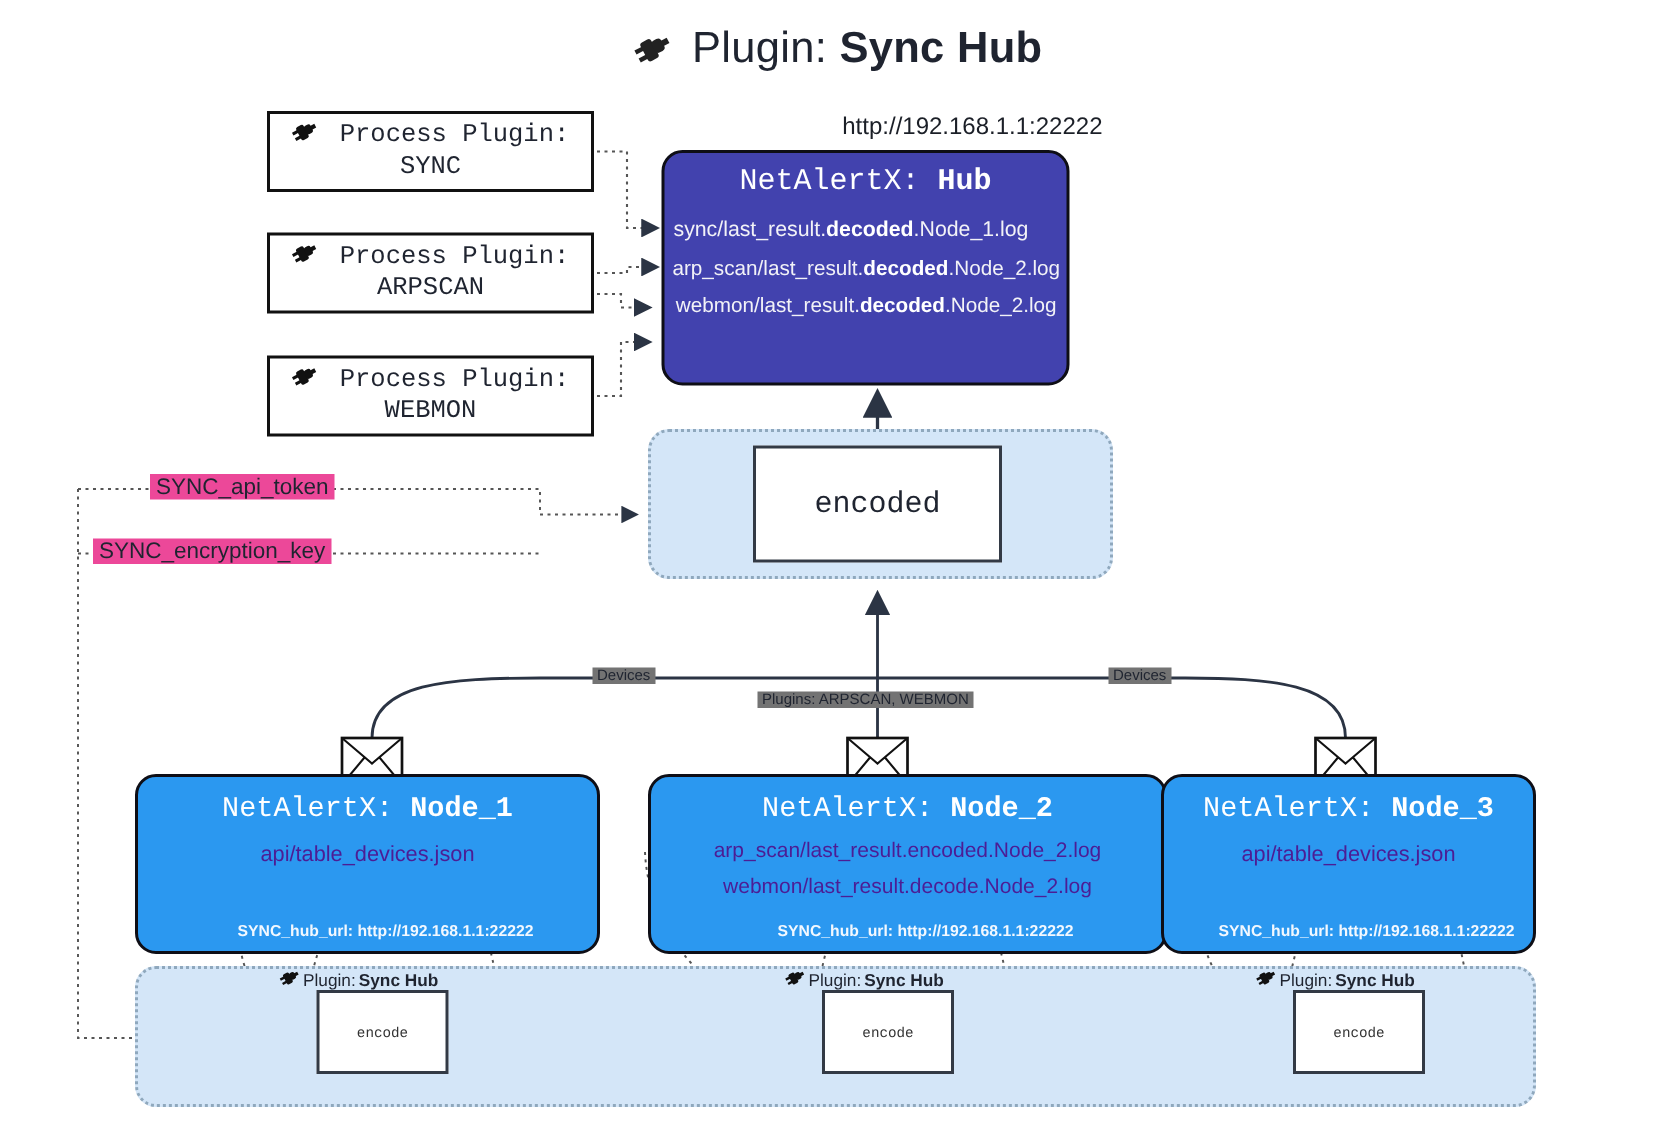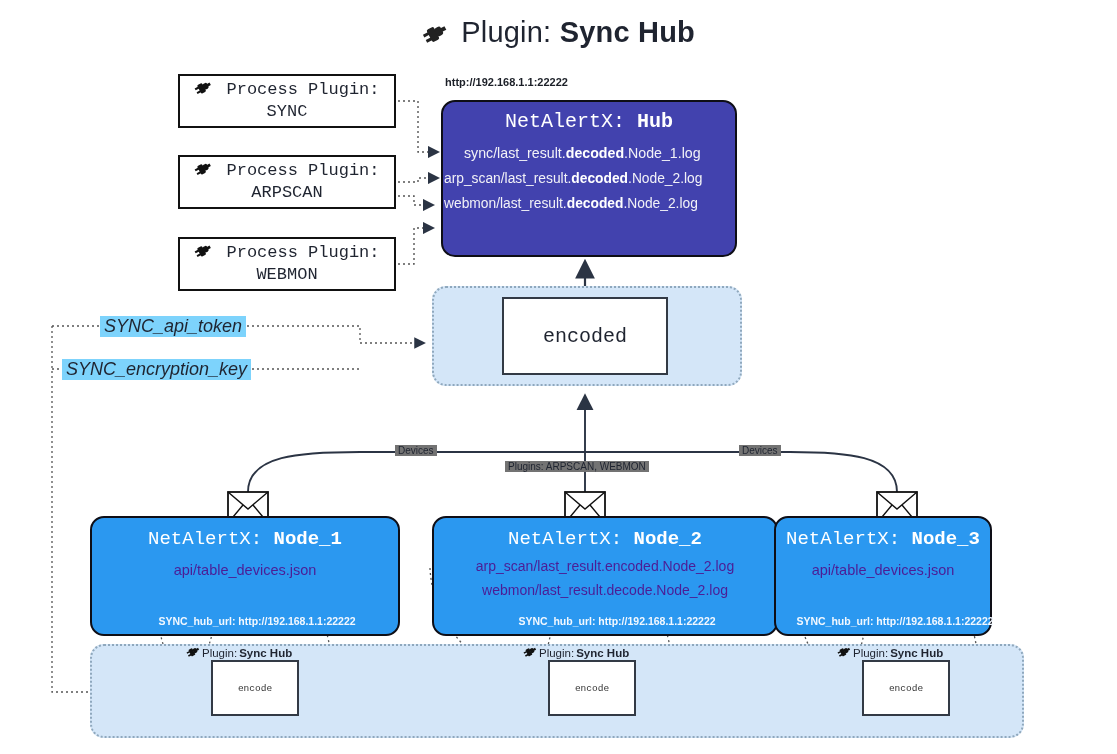--- a/index.html
+++ b/index.html
@@ -12,34 +12,34 @@
   
   #title{position:absolute;left:0;top:16px;width:1117px;text-align:center;
          font-size:29px;letter-spacing:.2px;white-space:nowrap;}
   #title .plug{display:inline-block;vertical-align:-3px;margin-right:5px;}
   #title .b{font-weight:bold;}
 
   
   .proc{position:absolute;width:218px;height:54px;background:#fff;border:2px solid #111;
         box-sizing:border-box;display:flex;flex-direction:column;align-items:center;
         justify-content:center;}
-  .proc .l1{font-size:17px;letter-spacing:0px;display:flex;gap:14px;line-height:20px;}
+  .proc .l1{font-size:17px;letter-spacing:0px;display:flex;align-items:center;gap:14px;line-height:20px;}
   .proc .l2{font-size:17px;line-height:21px;}
 
   
-  #hub-url{position:absolute;left:445px;top:76px;width:290px;text-align:left;
-           font-size:11px;font-weight:700;color:#1b1f27;}
-  #hub{position:absolute;left:441px;top:100px;width:296px;height:157px;
+  #hub-url{position:absolute;left:445px;top:76px;width:290px;text-align:right;
+           font-size:16px;font-weight:400;color:#1b1f27;}
+  #hub{position:absolute;left:441px;top:100px;width:272px;height:157px;
        background:#4242ae;border:2.5px solid #0e0e16;border-radius:14px;box-sizing:border-box;
        color:#fff;padding-top:8px;}
   #hub .hub-title{text-align:center;font-size:20px;letter-spacing:0px;margin-bottom:8px;}
   #hub .hub-title .b{font-weight:bold;}
-  #hub .logline{font-size:14.2px;line-height:25px;padding-left:21px;white-space:nowrap;color:#f2f2f7;}
+  #hub .logline{font-size:14.2px;line-height:25px;padding-left:6px;white-space:nowrap;color:#f2f2f7;}
   #hub .logline b{font-weight:bold;color:#fff;}
-  #hub .logline.wide{padding-left:1px;font-size:13.8px;}
+  #hub .logline.wide{padding-left:1px;font-size:13.8px;text-align:center;}
 
   
   .band{position:absolute;background:#d4e6f8;border:2px dotted #8fa8bd;border-radius:14px;
         box-sizing:border-box;}
   #decode-band{left:432px;top:286px;width:310px;height:100px;}
   #bottom-band{left:90px;top:644px;width:934px;height:94px;}
 
   .wbox{position:absolute;background:#fff;border:2px solid #333a45;box-sizing:border-box;
         display:flex;align-items:center;justify-content:center;}
   #decode{left:502px;top:297px;width:166px;height:78px;font-size:20px;}
@@ -53,27 +53,27 @@
   .node{position:absolute;background:#2b98f0;border:2.5px solid #0e0e16;border-radius:14px;
         box-sizing:border-box;color:#fff;}
   .node .ntitle{text-align:center;font-size:19px;margin-top:10px;}
   .node .ntitle .b{font-weight:bold;}
   .node .nline{text-align:center;font-size:14.5px;color:#4c1d95;margin-top:12px;white-space:nowrap;}
   .node .nline.tight{margin-top:8px;font-size:14px;}
   .node .nurl{position:absolute;left:0;bottom:7px;width:100%;text-align:center;
               font-size:10.5px;font-weight:600;color:#f2f8ff;white-space:nowrap;padding-left:12px;}
   #node1{left:90px;top:516px;width:310px;height:120px;}
   #node2{left:432px;top:516px;width:346px;height:120px;}
-  #node3{left:774px;top:516px;width:218px;height:120px;}
+  #node3{left:774px;top:516px;width:250px;height:120px;}
 
   
   .edge-label{position:absolute;font-size:10px;color:#1f2430;background:#737373;
               padding:0 3px;white-space:nowrap;}
-  .path-label{position:absolute;font-size:18px;color:#1f2430;background:#7dd3fc;
-              padding:0 4px;white-space:nowrap;font-style:italic;}
+  .path-label{position:absolute;font-size:15px;color:#1f2430;background:#ec4899;
+              padding:0 4px;white-space:nowrap;}
 </style>
 </head>
 <body>
 
 <svg id="svg-layer" viewBox="0 0 1117 754">
   <defs>
     <marker id="arrowSolid" markerWidth="9" markerHeight="9" refX="7.5" refY="4.5" orient="auto">
       <path d="M0,0 L9,4.5 L0,9 z" fill="#2b3444"></path>
     </marker>
     <marker id="arrowDot" markerWidth="9" markerHeight="9" refX="7.5" refY="4.5" orient="auto">

